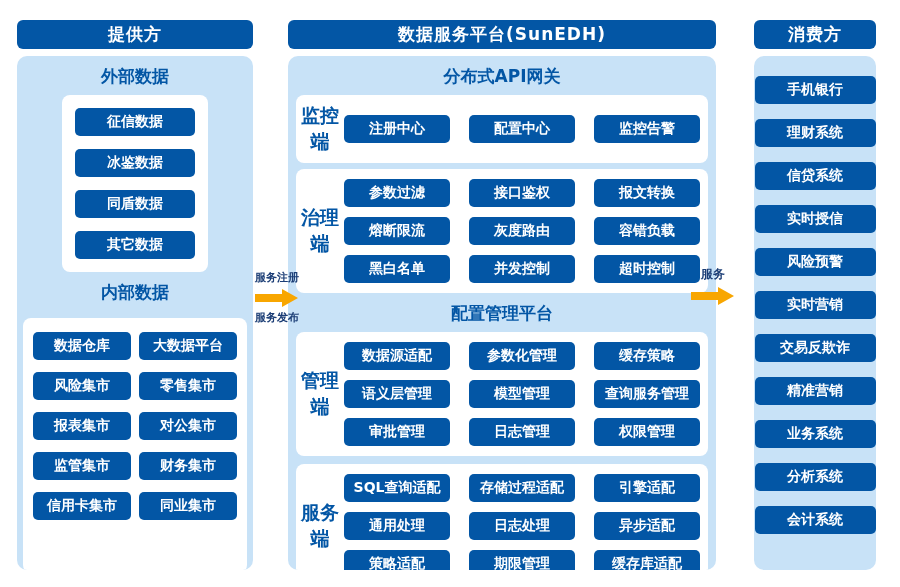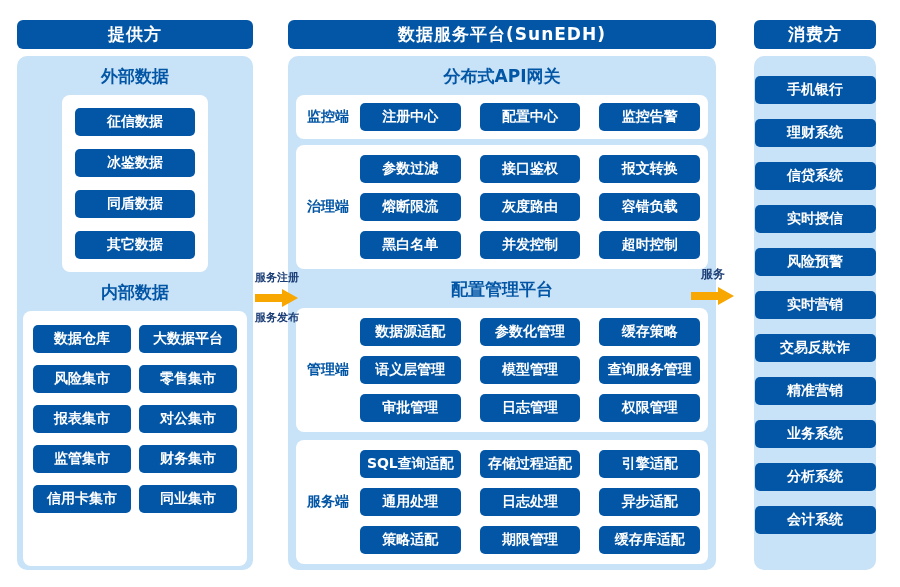--- a/index.html
+++ b/index.html
@@ -34,29 +34,29 @@
     background: var(--primary); border-radius: 5px; color: #fff;
     font-size: 14px; font-weight: bold; height: 28px;
     display: flex; align-items: center; justify-content: center;
     white-space: nowrap;
   }
 
   
   #ext-box { width: 146px; margin: 0 auto; padding: 13px 0;
     display: flex; flex-direction: column; gap: 13px; align-items: center; }
   #ext-box .btn { width: 120px; text-align: right; }
-  #int-box { width: 224px; margin: 0 auto; height: 255px; padding: 14px 10px;
+  #int-box { width: 224px; margin: 7px auto; height: 255px; padding: 14px 10px;
     display: grid; grid-template-columns: 1fr 1fr; gap: 12px 8px; align-content: start; }
 
   
   .section { margin: 0 8px; background: #fff; border-radius: 8px;
     display: flex; align-items: center; padding: 8px 8px 8px 0; }
   .section.tall { padding-top: 10px; padding-bottom: 10px; }
-  .sec-label { width: 64px; flex: none; text-align: center;
-    color: var(--primary); font-weight: bold; font-size: 14px; }
+  .sec-label { width: 48px; flex: none; text-align: center;
+    color: var(--primary); font-weight: bold; font-size: 19px; }
   .sec-grid { flex: 1; display: grid; grid-template-columns: repeat(3, 1fr);
     gap: 10px 19px; }
   .mt6 { margin-top: 6px; }
   .mt8 { margin-top: 8px; }
 
   
   #consumer-list { display: flex; flex-direction: column; gap: 15px;
     padding-top: 20px; align-items: center; }
   #consumer-list .btn { width: 121px; }
 

